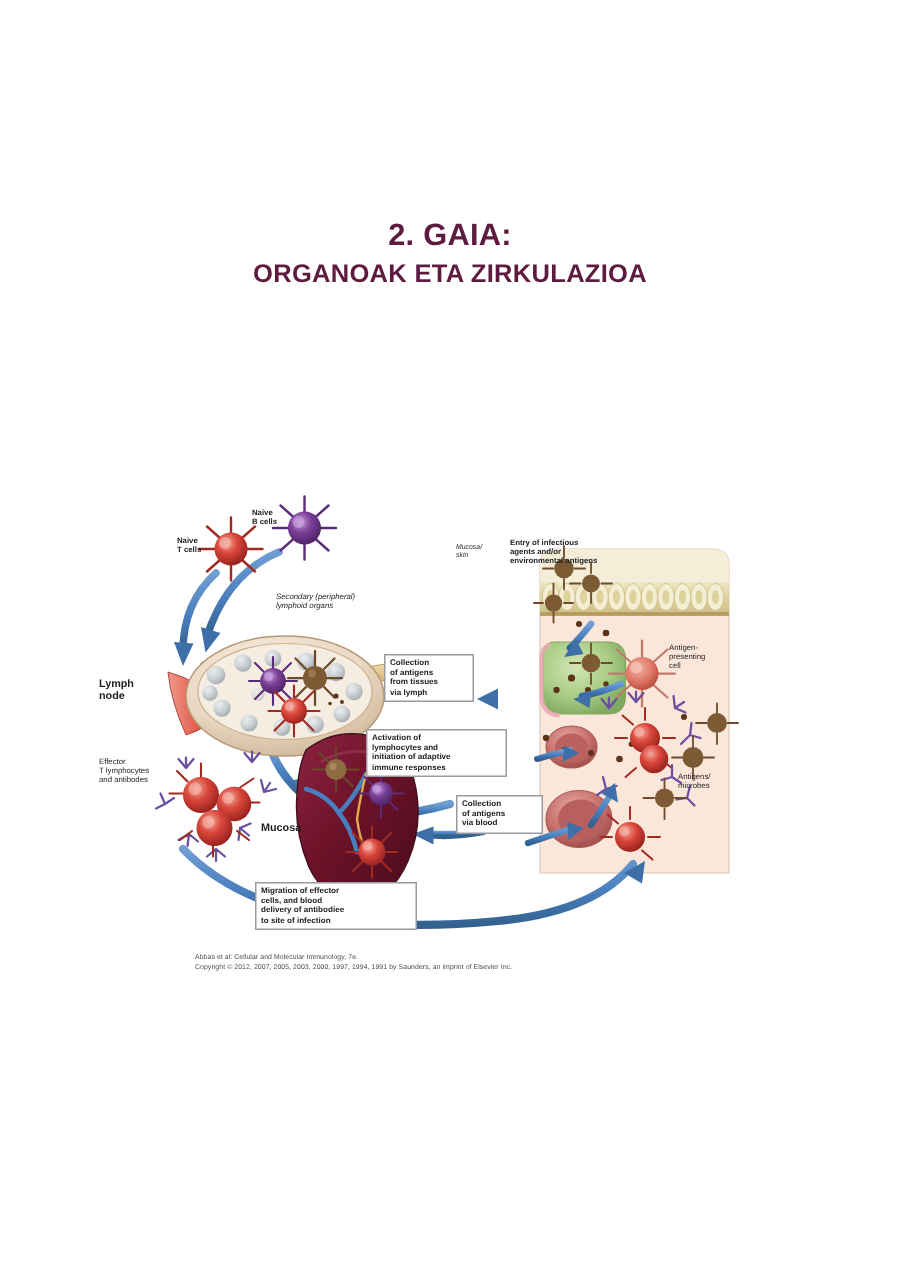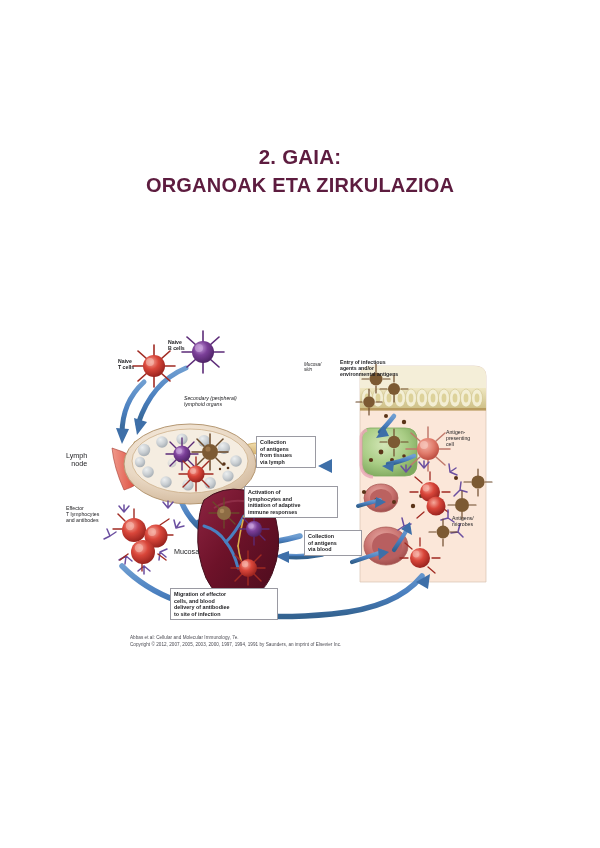--- a/index.html
+++ b/index.html
@@ -24,21 +24,21 @@
     text-align:center;
   }
   .title-line{
     color:#5d1c3f;
     font-weight:bold;
     letter-spacing:.2px;
     line-height:1.42;
   }
   .title-line.l1{ font-size:20.5px; }
   .title-line.l2{ font-size:20.5px; }
-  .title-line.l3{ font-size:20px; }
+  .title-line.l3{ font-size:17px; }
 
   
   .figure{
     position:absolute;
     left:64px; top:330px;
     width:472px; height:335px;
   }
   .fig-canvas{ position:absolute; left:0; top:0; width:472px; height:335px; }
 
   
@@ -67,21 +67,21 @@
   .lbl.bold{ font-weight:bold; }
   .lbl.ital{ font-style:italic; }
   .lbl.boxed{
     border:0.6px solid #9a9aa2;
     background:#ffffff;
     padding:2px 3px;
     font-weight:bold;
     font-size:5.4px;
     line-height:1.22;
   }
-  .lbl.org{ font-weight:normal; font-size:7.2px;text-align:right; }
+  .lbl.org{ font-weight:bold; font-size:7.2px; }
   svg{ display:block; }
 </style>
 </head>
 <body>
 
 <div class="page">
 
   <div class="title-block">
     <div class="title-line l1">2. GAIA:</div>
     <div class="title-line l3">ORGANOAK ETA ZIRKULAZIOA</div>

